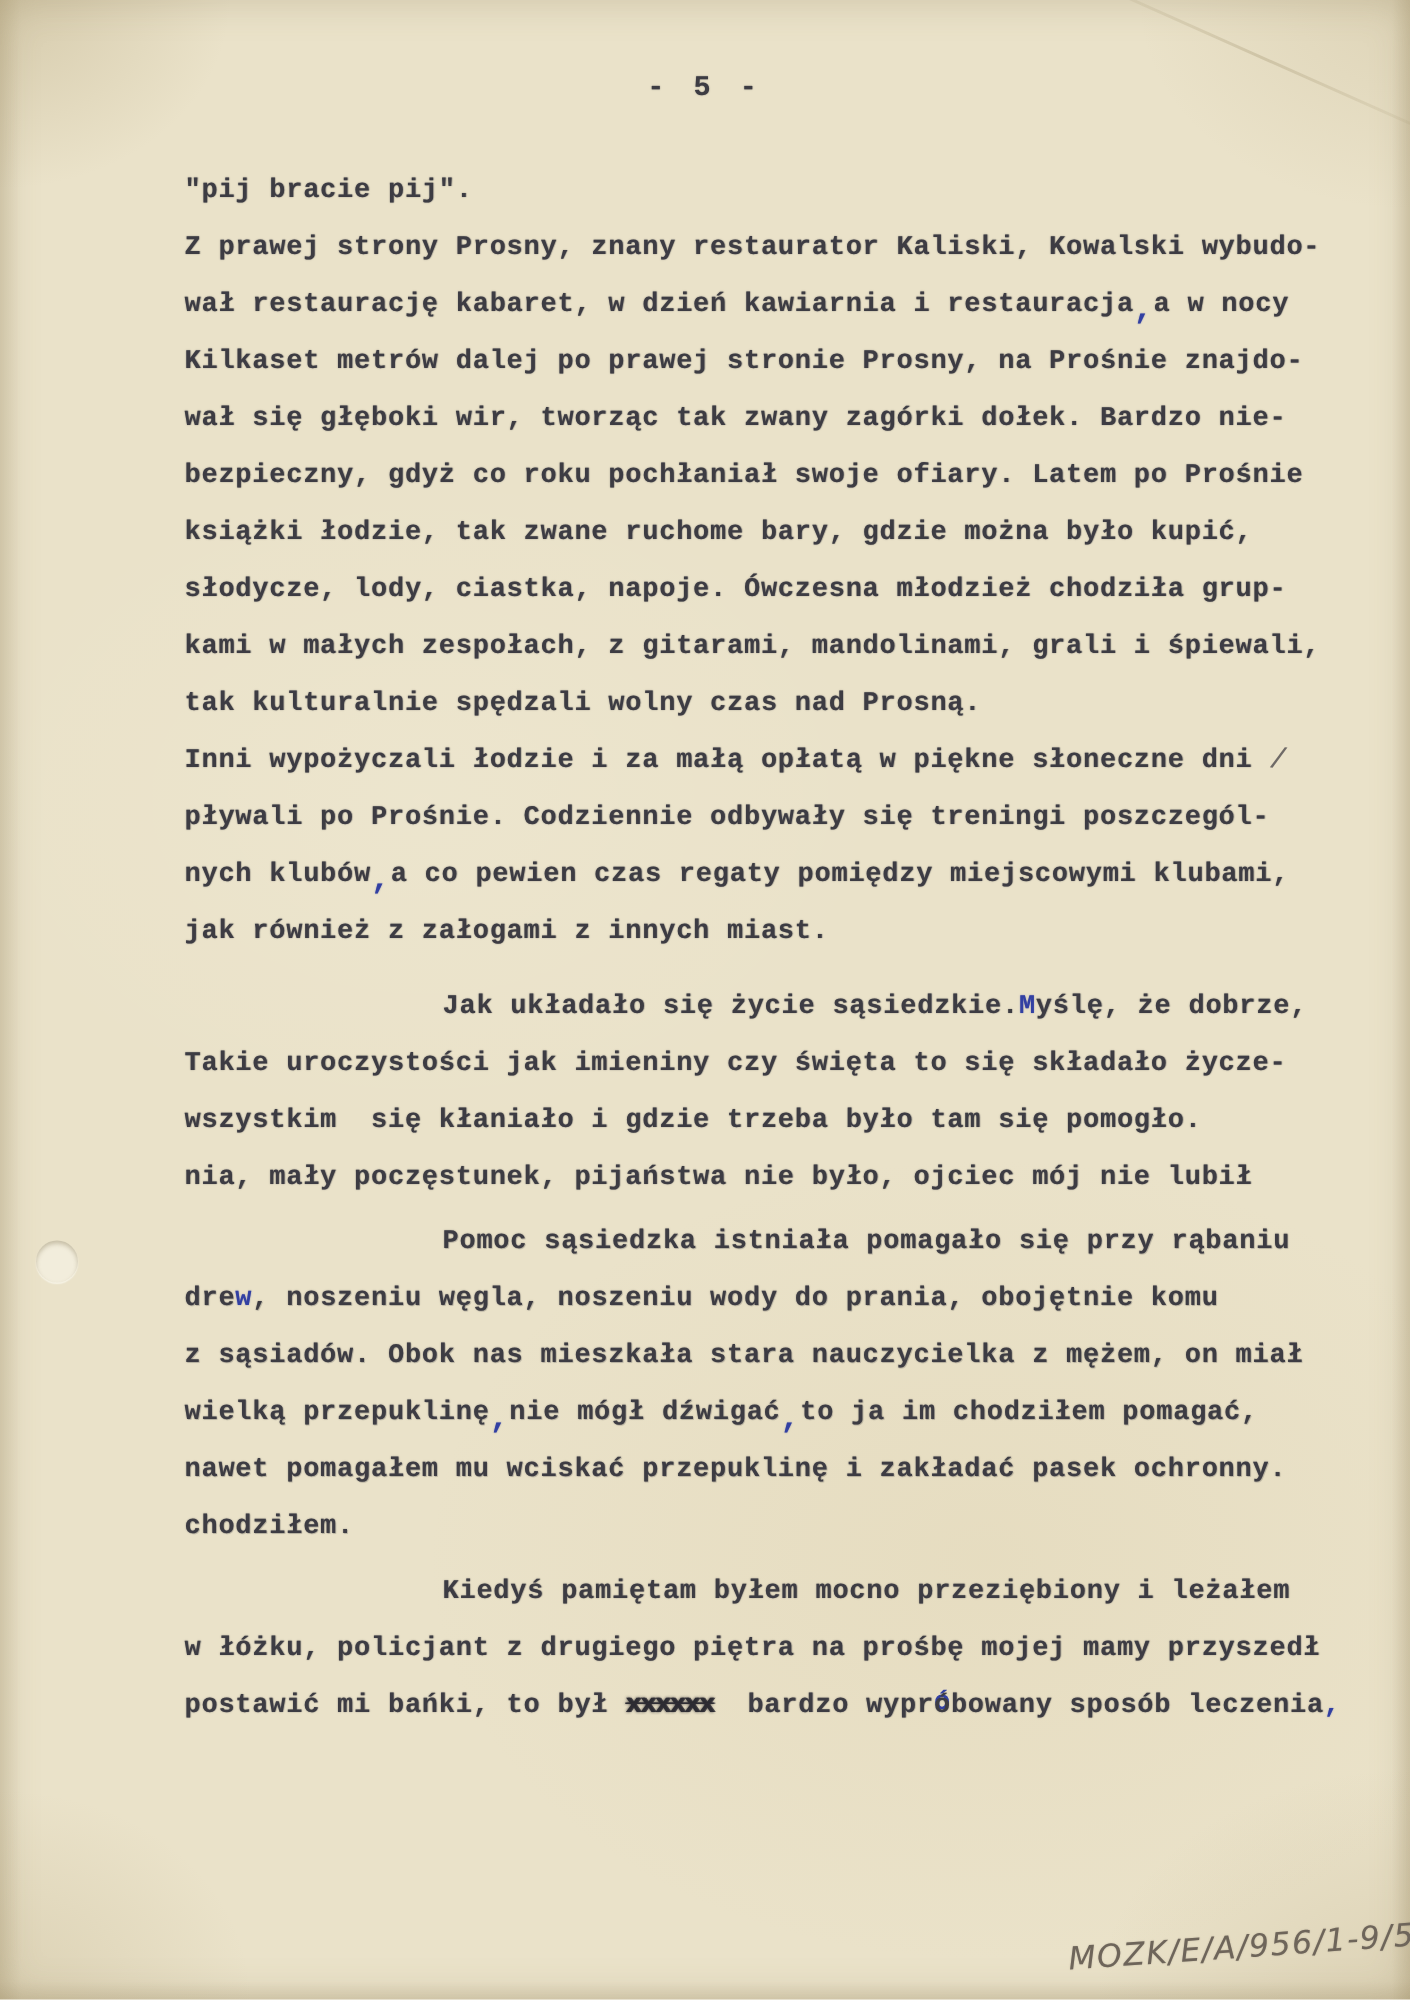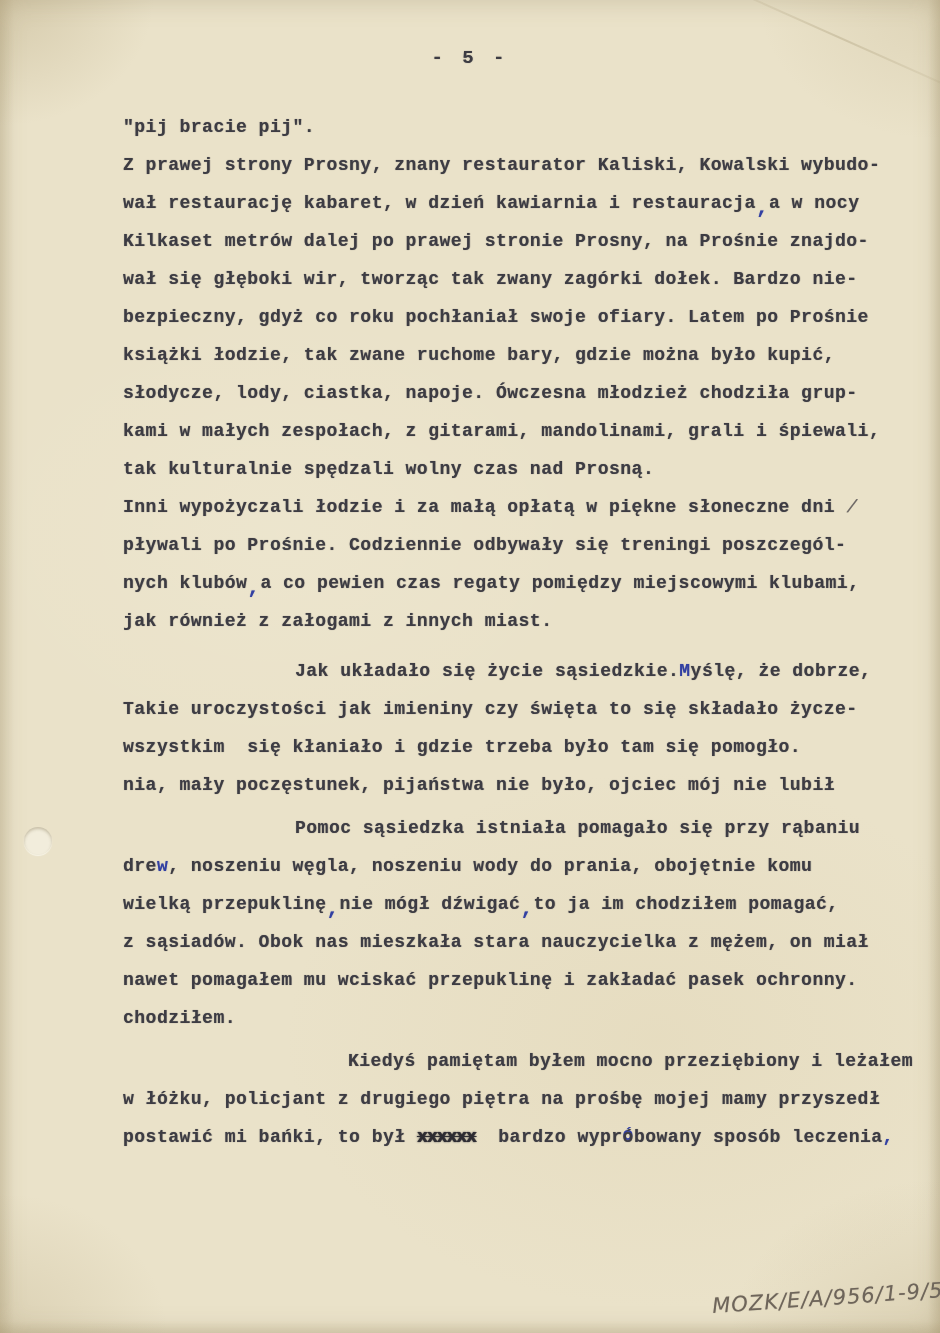--- a/index.html
+++ b/index.html
@@ -109,24 +109,24 @@
       <div class="tline"><span class="seg-n">Inni wypożyczali łodzie i za małą opłatą w piękne słoneczne dni</span></div>
       <div class="tline"><span class="seg-n">pływali po Prośnie. Codziennie odbywały się treningi poszczegól-</span></div>
       <div class="tline"><span class="seg-n">nych klubów</span><span class="seg-bl">,</span><span class="seg-n">a co pewien czas regaty pomiędzy miejscowymi klubami,</span></div>
       <div class="tline"><span class="seg-n">jak również z załogami z innych miast.</span></div>
       <div class="tline" style="margin-top: 12px; padding-left: 172px;"><span class="seg-n">Jak układało się życie sąsiedzkie.</span><span class="seg-b">M</span><span class="seg-n">yślę, że dobrze,</span></div>
       <div class="tline"><span class="seg-n">Takie uroczystości jak imieniny czy święta to się składało życze-</span></div>
       <div class="tline"><span class="seg-n">wszystkim  się kłaniało i gdzie trzeba było tam się pomogło.</span></div>
       <div class="tline"><span class="seg-n">nia, mały poczęstunek, pijaństwa nie było, ojciec mój nie lubił</span></div>
       <div class="tline" style="margin-top: 5px; padding-left: 172px;"><span class="seg-n">Pomoc sąsiedzka istniała pomagało się przy rąbaniu</span></div>
       <div class="tline"><span class="seg-n">dre</span><span class="seg-b">w</span><span class="seg-n">, noszeniu węgla, noszeniu wody do prania, obojętnie komu</span></div>
+      <div class="tline"><span class="seg-n">z sąsiadów. Obok nas mieszkała stara nauczycielka z mężem, on miał</span></div>
       <div class="tline"><span class="seg-n">wielką przepuklinę</span><span class="seg-bl">,</span><span class="seg-n">nie mógł dźwigać</span><span class="seg-bl">,</span><span class="seg-n">to ja im chodziłem pomagać,</span></div>
-      <div class="tline"><span class="seg-n">z sąsiadów. Obok nas mieszkała stara nauczycielka z mężem, on miał</span></div>
       <div class="tline"><span class="seg-n">nawet pomagałem mu wciskać przepuklinę i zakładać pasek ochronny.</span></div>
       <div class="tline"><span class="seg-n">chodziłem.</span></div>
-      <div class="tline" style="margin-top: 5px; padding-left: 172px; text-align: right;"><span class="seg-n">Kiedyś pamiętam byłem mocno przeziębiony i leżałem</span></div>
+      <div class="tline" style="margin-top: 5px; padding-left: 172px;"><span class="seg-n">Kiedyś pamiętam byłem mocno przeziębiony i leżałem</span></div>
       <div class="tline"><span class="seg-n">w łóżku, policjant z drugiego piętra na prośbę mojej mamy przyszedł</span></div>
       <div class="tline"><span class="seg-n">postawić mi bańki, to był </span><span class="seg-s">xxxxxx</span><span class="seg-n">  bardzo wypr</span><span class="seg-bo">ó</span><span class="seg-n">bowany sposób leczenia</span><span class="seg-b">,</span></div>
     </div>
   <div class="hole"></div>
   <div class="stray-mark">/</div>
   <div class="archive-ref">MOZK/E/A/956/1-9/5</div>
 </div>
 
 </body></html>

